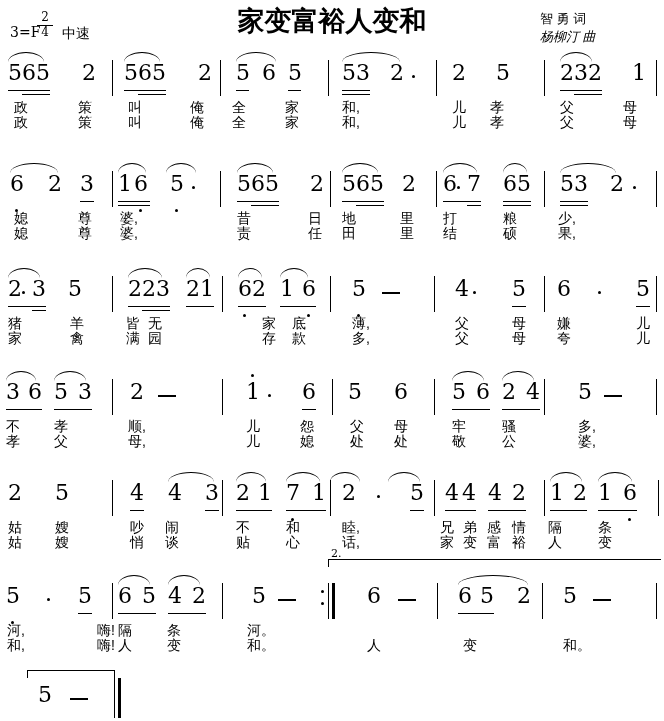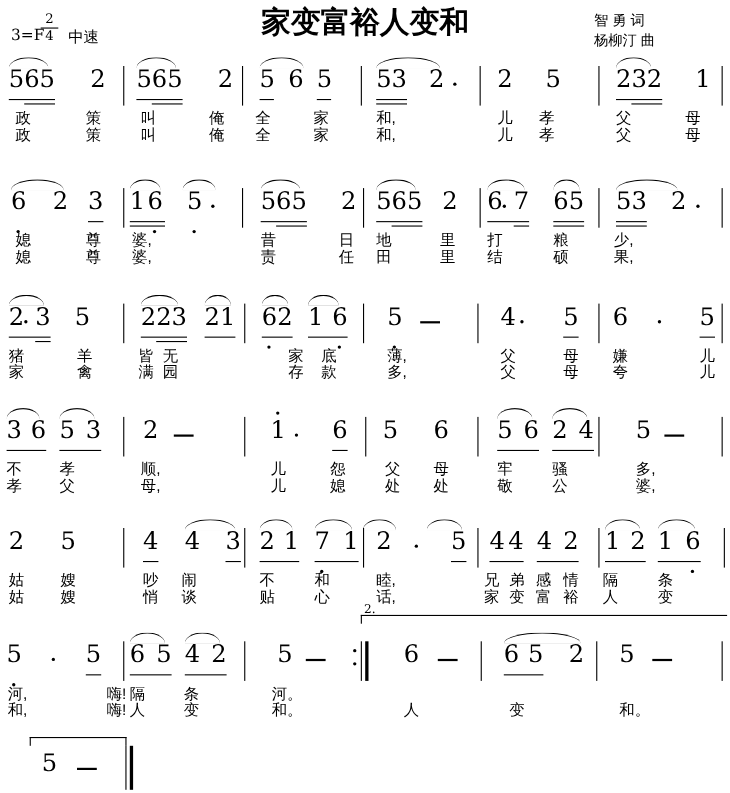--- a/index.html
+++ b/index.html
@@ -6,21 +6,21 @@
   #page{position:relative;width:664px;height:721px;background:#fff;color:#000;
         font-family:"Liberation Sans",sans-serif;overflow:hidden;}
   .title{position:absolute;top:6px;left:0;width:100%;text-align:center;
          font-family:"DejaVu Serif",serif;font-weight:bold;font-size:27px;line-height:1.1;}
   .keysig{position:absolute;left:10px;top:24px;font-family:"DejaVu Serif",serif;font-size:14px;}
   .tsig{position:absolute;left:37px;top:11px;width:16px;text-align:center;
         font-family:"DejaVu Serif",serif;font-size:12px;line-height:1.15;}
   .tsig .num{border-bottom:1px solid #000;}
   .tempo{position:absolute;left:62px;top:25px;font-size:14px;}
   .credit1{position:absolute;left:540px;top:10px;width:80px;text-align:justify;font-size:13px;}
-  .credit2{position:absolute;left:540px;top:28px;width:80px;font-size:13px;}
+  .credit2{position:absolute;left:540px;top:28px;width:80px;font-size:13px;font-style:italic;}
   .sys{position:absolute;left:0;width:664px;height:106px;}
   .note{position:absolute;top:10px;font-family:"DejaVu Serif",serif;font-size:22px;line-height:1;}
   .under{position:absolute;height:1px;background:#000;}
   .u1{top:38px;} .u2{top:42px;}
   .slur{position:absolute;top:0;height:9px;border-top:1px solid #000;
         border-radius:50% 50% 0 0 / 100% 100% 0 0;}
   .bar{position:absolute;top:8px;width:1px;height:36px;background:#000;}
   .barthick{position:absolute;top:8px;width:3px;height:36px;background:#000;}
   .dash{position:absolute;top:24px;width:18px;height:2px;background:#000;}
   .adot,.odot{position:absolute;width:3px;height:3px;background:#000;border-radius:50%;}

